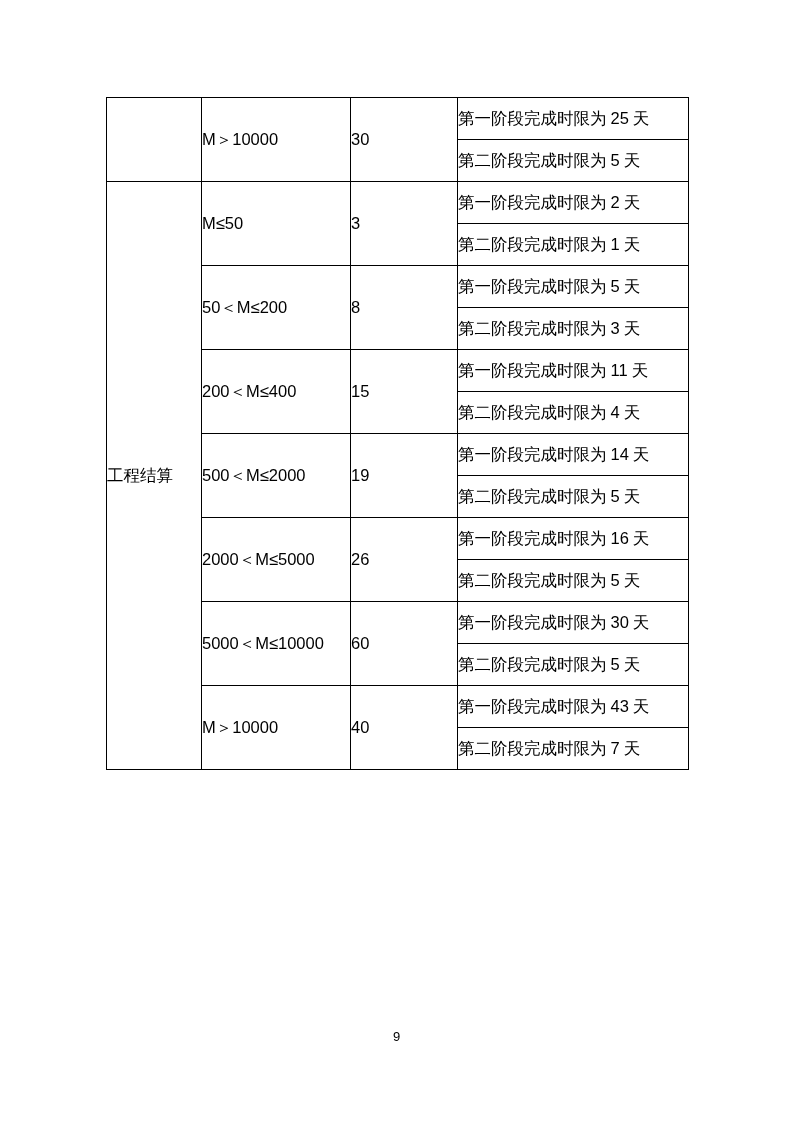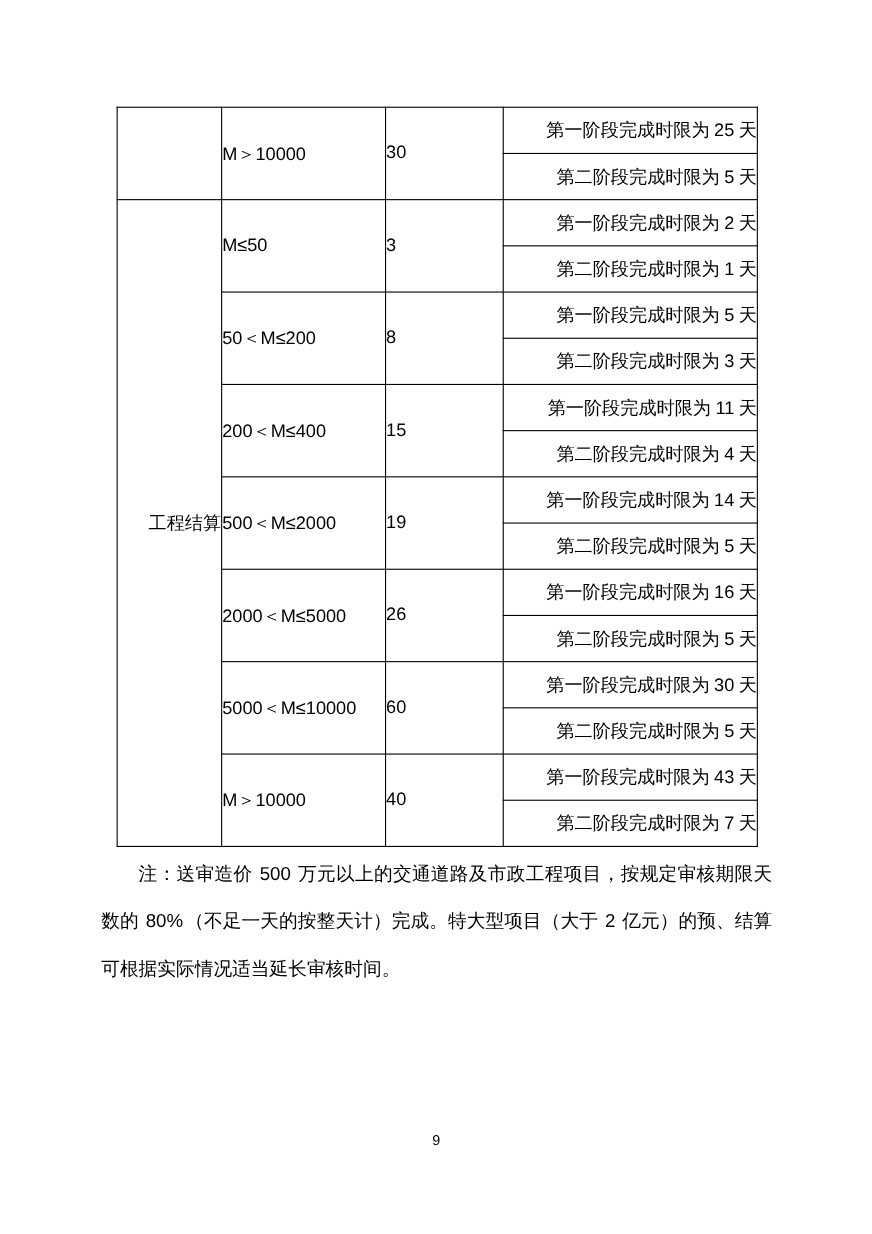--- a/index.html
+++ b/index.html
@@ -24,35 +24,34 @@
     border-collapse: collapse;
     table-layout: fixed;
   }
   table.limits tr { height: 42px; }
   table.limits td {
     border: 1.6px solid #000000;
     padding: 0;
     overflow: hidden;
   }
   td.c-label {
-    text-align: right;
+    text-align: left;
     vertical-align: middle;
     font-size: 16.5px;
   }
   td.c-range, td.c-days {
     vertical-align: middle;
     font-family: "Liberation Sans", sans-serif;
     font-size: 16.5px;
   }
   td.c-stage {
     vertical-align: middle;
     padding-left: 8px;
     font-size: 16.5px;
     white-space: nowrap;
-    text-align: right;
   }
   .num {
     font-family: "Liberation Sans", sans-serif;
     margin: 0 4px;
   }
   .notes {
     position: absolute;
     left: 92px;
     top: 773px;
     width: 610px;
@@ -159,18 +158,17 @@
       <td class="c-days" rowspan="2">40</td>
       <td class="c-stage"><span>第一阶段完成时限为</span><span class="num">43</span><span>天</span></td>
     </tr>
     <tr>
       <td class="c-stage"><span>第二阶段完成时限为</span><span class="num">7</span><span>天</span></td>
     </tr>
   </tbody>
     </table>
 
   <div class="notes">
-    <p><span>注：送审造价 </span><span class="num">500</span><span> 万元以上的交通道路及市政工程项目，按规定审核期限天数的 </span><span class="num">80%</span><span>（不足一天的按整天计）完成。特大型项目（大于 </span><span class="num">2</span><span> 亿元）的预、结算可根据实际情况适当延长审核时间。</span></p>
   </div>
 
   <div class="pagenum">9</div>
 
 </div>
 
 </body></html>

